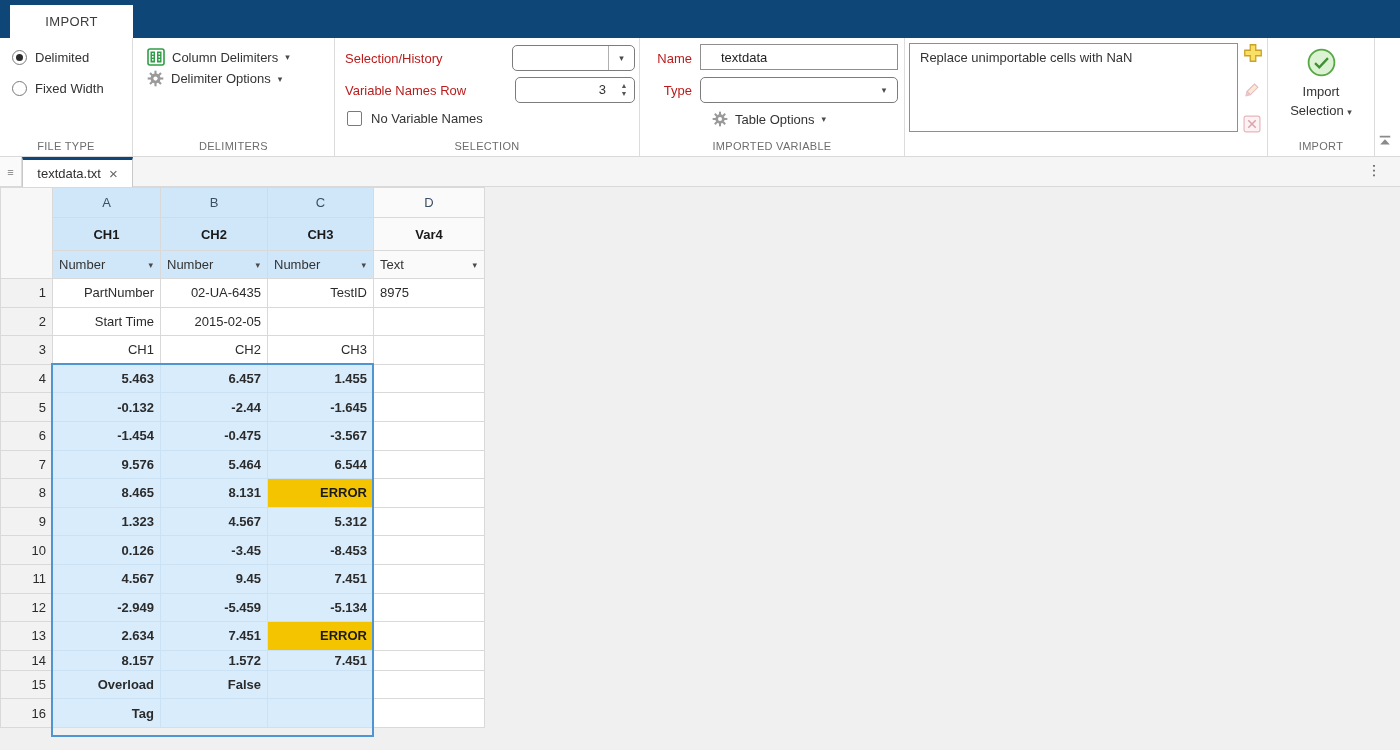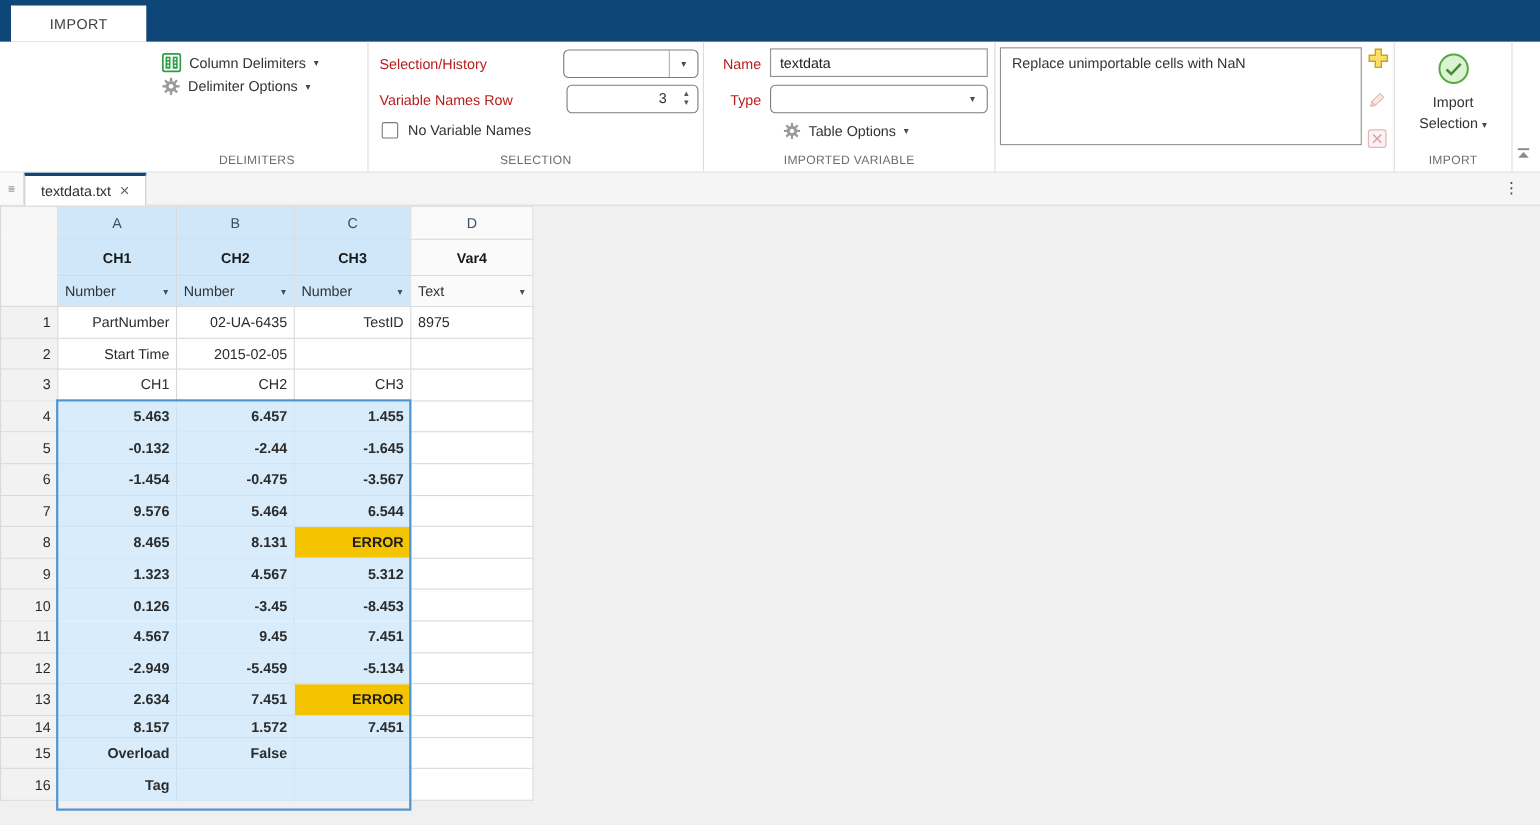--- a/index.html
+++ b/index.html
@@ -41,21 +41,21 @@
                  align-items:center; justify-content:center; }
   .combo.noseg .cbtn { border-left:none; }
   .spinner { position:absolute; height:26px; background:#fff; border:1px solid #7c7c7c; border-radius:5px;
              display:flex; align-items:stretch; }
   .spinner .sval { flex:1; text-align:right; font-size:13px; padding:4px 8px 0 0; }
   .spinner .sarrows { width:20px; display:flex; flex-direction:column; align-items:center; justify-content:center; }
   .spinner .sarrows span { font-size:7px; line-height:8px; color:#555; }
   .checkbox { width:15px; height:15px; border:1px solid #7a7a7a; border-radius:2px; background:#fff; }
 
   .textinput { position:absolute; height:26px; border:1px solid #8f8f8f; background:#fff;
-               font-size:13px; padding:0 8px; font-family:"Liberation Sans", sans-serif; color:#222; }
+               font-size:13px; padding:0 20px; font-family:"Liberation Sans", sans-serif; color:#222; }
 
   .listbox { position:absolute; left:4px; top:5px; width:329px; height:89px; background:#fff;
              border:1px solid #8f8f8f; font-size:13px; padding:6px 10px; color:#333; }
   .side-icons { position:absolute; left:337px; top:4px; width:26px; }
   .side-icons .ic { margin-bottom:11px; cursor:default; }
 
   .import-btn { position:absolute; left:0; top:0; width:100%; height:100%; text-align:center; cursor:default; }
   .import-btn .iclabel { font-size:13px; color:#333; line-height:19px; }
 
   .collapse-btn { position:absolute; right:7px; bottom:4px; }
@@ -96,20 +96,31 @@
 <body>
 
 <div class="titlebar">
   <div class="import-tab">
     <span>IMPORT</span>
   </div>
 </div>
 
 <div class="ribbon">
 
+  <div class="section s-filetype">
+    <div class="radio-row" style="top:12px;">
+      <span class="radio checked"></span>
+      <span>Delimited</span>
+    </div>
+    <div class="radio-row" style="top:43px;">
+      <span class="radio"></span>
+      <span>Fixed Width</span>
+    </div>
+    <div class="sec-label">FILE TYPE</div>
+  </div>
 
   <div class="section s-delims">
     <div class="drop-row" style="top:10px;">
       <svg width="18" height="18" viewBox="0 0 18 18">
         <rect x="1" y="1" width="16" height="16" rx="2" fill="#fff" stroke="#2f9e44" stroke-width="1.6"></rect>
         <rect x="3.5" y="3.5" width="4.5" height="11" fill="#2f9e44"></rect>
         <rect x="10" y="3.5" width="4.5" height="11" fill="#2f9e44"></rect>
         <rect x="5" y="5" width="1.6" height="1.6" fill="#fff"></rect>
           <rect x="5" y="8" width="1.6" height="1.6" fill="#fff"></rect>
           <rect x="5" y="11" width="1.6" height="1.6" fill="#fff"></rect>

